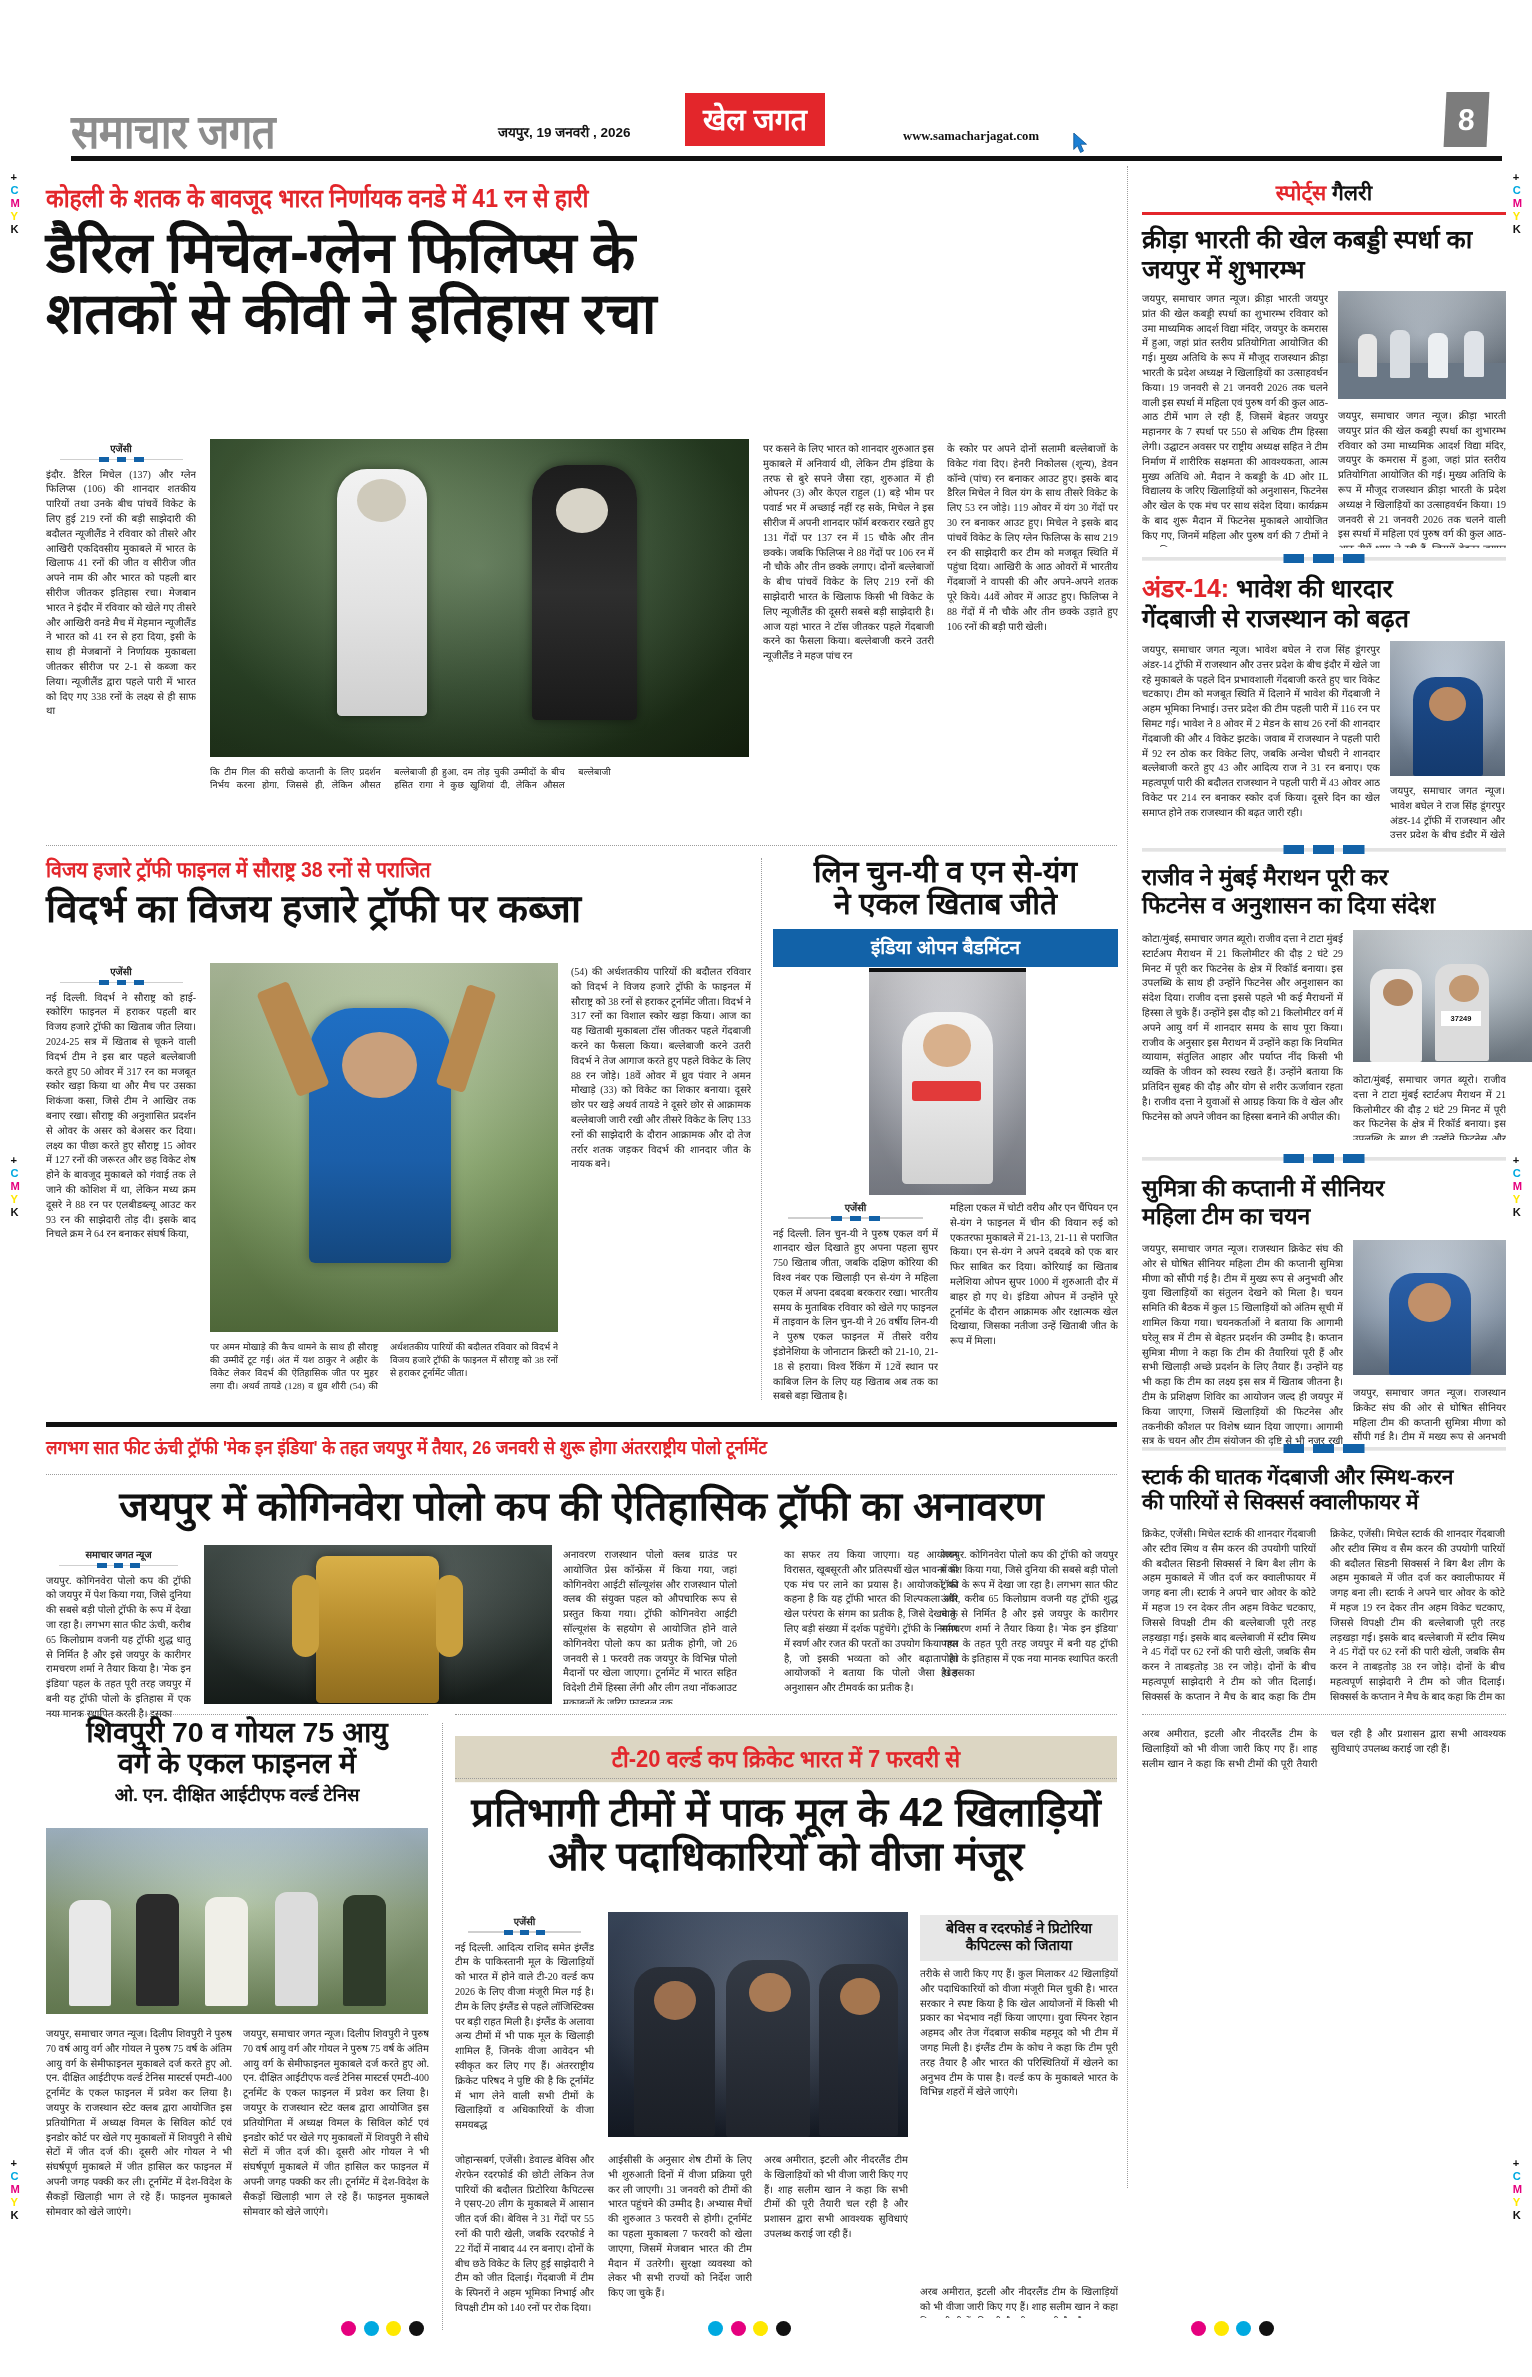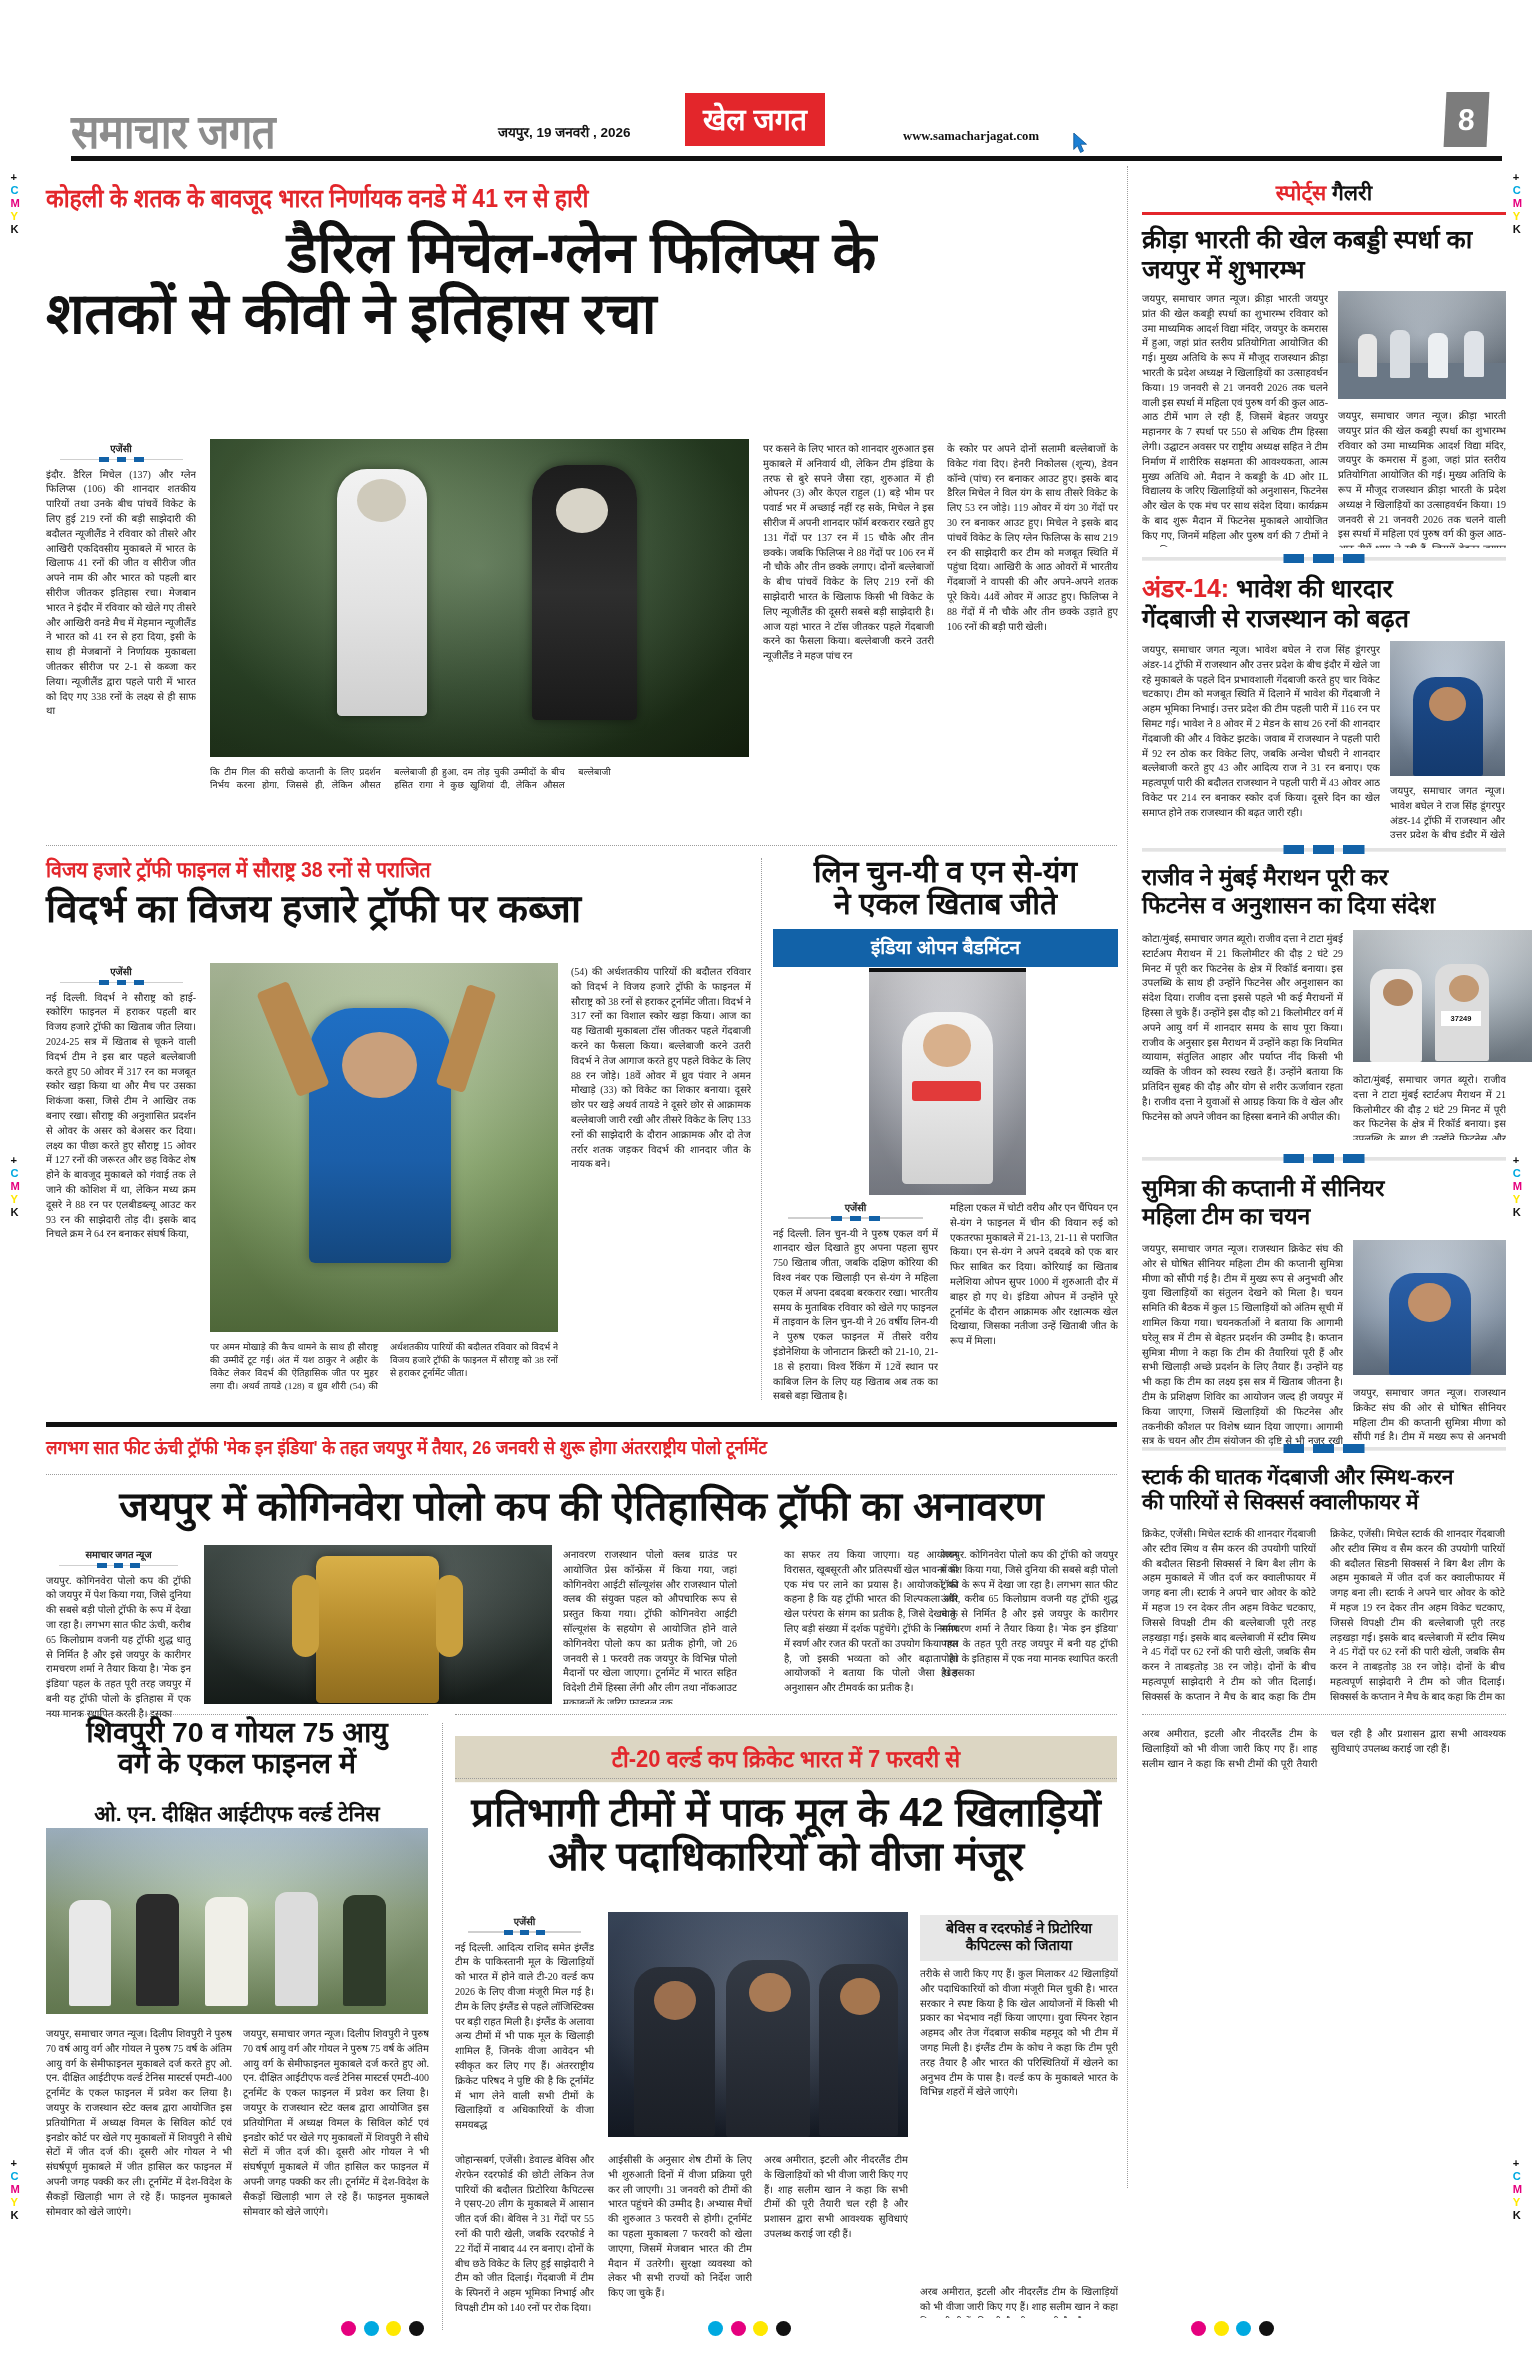--- a/index.html
+++ b/index.html
@@ -205,21 +205,21 @@
       <polygon points="1,0 1,22 6,17 10,26 14,24 10,15 18,15" fill="#1b7fd4" stroke="#0b4f8c" stroke-width="1"></polygon>
     </svg>
     <div class="pagenum">8</div>
     <div class="mast-rule"></div>
   </div>
 
   <div class="dashv" style="position:absolute;left:1127px;top:166px;height:2022px;"></div>
 
   <div style="position:absolute;left:46px;top:177px;width:1071px;margin-top:8px;">
     <div class="kicker" style="font-size:23px;border-bottom:0;">कोहली के शतक के बावजूद भारत निर्णायक वनडे में 41 रन से हारी</div>
-    <div class="hl" style="font-size:57px;margin-top:12px;letter-spacing:-0.4px;text-align:center;">डैरिल मिचेल-ग्लेन फिलिप्स के</div>
+    <div class="hl" style="font-size:57px;margin-top:12px;letter-spacing:-0.4px;">डैरिल मिचेल-ग्लेन फिलिप्स के</div>
     <div class="hl" style="font-size:57px;margin-top:3px;letter-spacing:-0.4px;">शतकों से कीवी ने इतिहास रचा</div>
   </div>
 
   <div style="position:absolute;left:46px;top:442px;width:150px;">
     <div class="agency">एजेंसी</div>
     <div class="agency-rule"></div>
     <div class="body-col" style="height:371px;overflow:hidden;">इंदौर. डैरिल मिचेल (137) और ग्लेन फिलिप्स (106) की शानदार शतकीय पारियों तथा उनके बीच पांचवें विकेट के लिए हुई 219 रनों की बड़ी साझेदारी की बदौलत न्यूजीलैंड ने रविवार को तीसरे और आखिरी एकदिवसीय मुकाबले में भारत के खिलाफ 41 रनों की जीत व सीरीज जीत अपने नाम की और भारत को पहली बार सीरीज जीतकर इतिहास रचा। मेजबान भारत ने इंदौर में रविवार को खेले गए तीसरे और आखिरी वनडे मैच में मेहमान न्यूजीलैंड ने भारत को 41 रन से हरा दिया, इसी के साथ ही मेजबानों ने निर्णायक मुकाबला जीतकर सीरीज पर 2-1 से कब्जा कर लिया। न्यूजीलैंड द्वारा पहले पारी में भारत को दिए गए 338 रनों के लक्ष्य से ही साफ था</div>
   </div>
 
   <div class="photo ph-cricket-night" style="position:absolute;left:210px;top:439px;width:539px;height:318px;">
@@ -323,21 +323,21 @@
     <div class="body-col" style="height:156px;overflow:hidden;">का सफर तय किया जाएगा। यह आयोजन विरासत, खूबसूरती और प्रतिस्पर्धी खेल भावना को एक मंच पर लाने का प्रयास है। आयोजकों का कहना है कि यह ट्रॉफी भारत की शिल्पकला और खेल परंपरा के संगम का प्रतीक है, जिसे देखने के लिए बड़ी संख्या में दर्शक पहुंचेंगे। ट्रॉफी के निर्माण में स्वर्ण और रजत की परतों का उपयोग किया गया है, जो इसकी भव्यता को और बढ़ाता है। आयोजकों ने बताया कि पोलो जैसा खेल अनुशासन और टीमवर्क का प्रतीक है।</div>
   </div>
   <div style="position:absolute;left:941px;top:1548px;width:177px;">
     <div class="body-col" style="height:156px;overflow:hidden;">जयपुर. कोगिनवेरा पोलो कप की ट्रॉफी को जयपुर में पेश किया गया, जिसे दुनिया की सबसे बड़ी पोलो ट्रॉफी के रूप में देखा जा रहा है। लगभग सात फीट ऊंची, करीब 65 किलोग्राम वजनी यह ट्रॉफी शुद्ध धातु से निर्मित है और इसे जयपुर के कारीगर रामचरण शर्मा ने तैयार किया है। 'मेक इन इंडिया' पहल के तहत पूरी तरह जयपुर में बनी यह ट्रॉफी पोलो के इतिहास में एक नया मानक स्थापित करती है। इसका</div>
   </div>
 
   <div class="dashh" style="position:absolute;left:46px;top:1714px;width:382px;"></div>
   <div style="position:absolute;left:46px;top:1718px;width:382px;">
     <div class="hl" style="font-size:28.5px;text-align:center;">शिवपुरी 70 व गोयल 75 आयु</div>
     <div class="hl" style="font-size:28.5px;text-align:center;margin-top:1.5px;">वर्ग के एकल फाइनल में</div>
-    <div class="hl" style="font-size:21px;text-align:center;margin-top:25px;">ओ. एन. दीक्षित आईटीएफ वर्ल्ड टेनिस</div>
+    <div class="hl" style="font-size:18px;text-align:center;margin-top:8px;">ओ. एन. दीक्षित आईटीएफ वर्ल्ड टेनिस</div>
   </div>
 
   <div class="photo ph-tennis" style="position:absolute;left:46px;top:1828px;width:382px;height:186px;">
     <div class="vig"></div>
     <div style="position:absolute;left:22.5px;top:72px;width:42px;height:106px;background:#e8e8e8;border-radius:12px 12px 2.2px 2.2px"></div>
     <div style="position:absolute;left:90px;top:66px;width:43px;height:112px;background:#2b2b2b;border-radius:12px 12px 2.2px 2.2px"></div>
     <div style="position:absolute;left:159px;top:69px;width:43px;height:109px;background:#f0efe8;border-radius:12px 12px 2.2px 2.2px"></div>
     <div style="position:absolute;left:229px;top:64px;width:43px;height:114px;background:#dcdcdc;border-radius:12px 12px 2.2px 2.2px"></div>
     <div style="position:absolute;left:297px;top:67px;width:43px;height:111px;background:#2f3b2a;border-radius:12px 12px 2.2px 2.2px"></div>
   </div>

